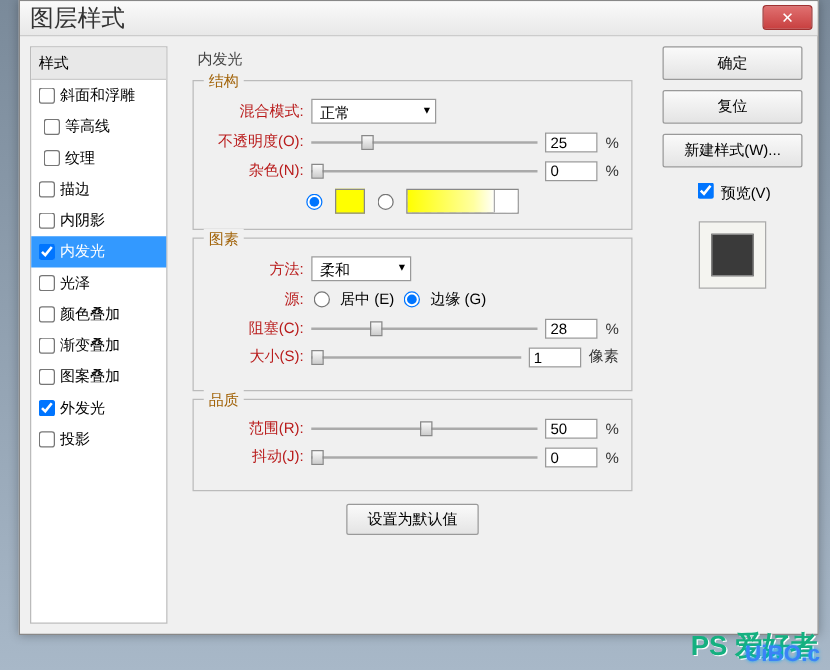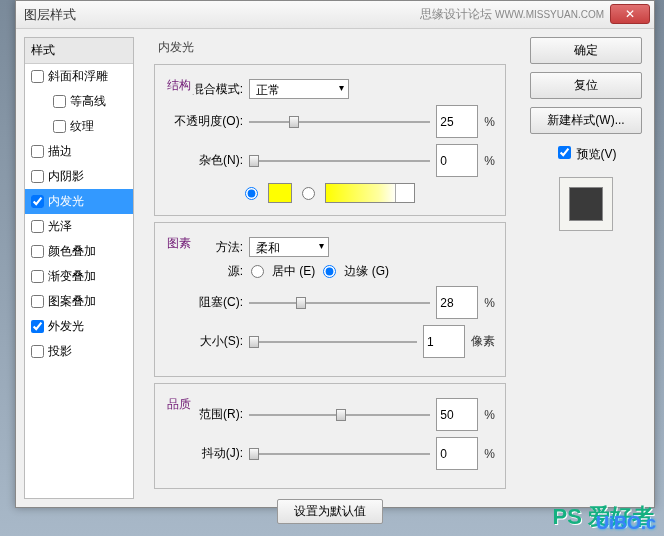--- a/index.html
+++ b/index.html
@@ -1,40 +1,40 @@
 <!DOCTYPE html>
 <html><head>
 <meta charset="utf-8">
 <style>
 * { box-sizing: border-box; margin: 0; padding: 0; font-family: "Microsoft YaHei", SimSun, sans-serif; font-size: 12px; }
 body { background: linear-gradient(to bottom, #7a8a9a 0%, #a8b8c8 100%); width: 664px; height: 536px; overflow: hidden; position: relative; }
 .dialog { position: absolute; left: 15px; top: 0; width: 640px; height: 508px; background: #f0f0f0; border: 1px solid #888; box-shadow: 0 0 8px rgba(0,0,0,0.3); }
 .titlebar { height: 28px; background: linear-gradient(to bottom, #fafafa, #e8e8e8); border-bottom: 1px solid #ccc; display: flex; align-items: center; padding: 0 8px; position: relative; }
-.titlebar-text { font-size: 13px; color: #333; }
+.titlebar-text { font-size: 19px; color: #333; }
 .titlebar-right { position: absolute; right: 50px; color: #888; font-size: 11px; }
 .close-btn { position: absolute; right: 4px; top: 3px; width: 40px; height: 20px; background: linear-gradient(to bottom, #e07070, #c84040); border: 1px solid #a03030; border-radius: 3px; color: #fff; text-align: center; line-height: 18px; cursor: pointer; }
 .content { display: flex; padding: 8px; gap: 20px; height: calc(100% - 28px); }
 .left-panel { width: 110px; border: 1px solid #bbb; background: #fff; }
 .left-header { background: #e8e8e8; padding: 4px 6px; border-bottom: 1px solid #ccc; }
 .left-subheader { background: #e8e8e8; padding: 4px 6px; border-bottom: 1px solid #ccc; }
 .style-item { padding: 4px 6px; display: flex; align-items: center; gap: 4px; cursor: pointer; }
-.style-item.indent { padding-left: 28px; }
+.style-item.indent { padding-left: 10px; }
 .style-item.selected { background: #3399ff; color: #fff; }
 .style-item input[type=checkbox] { margin: 0; }
 .middle-panel { flex: 1; display: flex; flex-direction: column; gap: 6px; }
 .fieldset { border: 1px solid #bbb; padding: 8px 10px 12px; position: relative; }
-.fieldset-title { position: absolute; top: -8px; left: 8px; background: #f0f0f0; padding: 0 4px; color: #701a75; margin-top: 20px; }
+.fieldset-title { position: absolute; top: -8px; left: 8px; background: #f0f0f0; padding: 0 4px; color: #a16207; }
 .row { display: flex; align-items: center; margin: 6px 0; gap: 6px; }
-.row-label { width: 78px; text-align: right; color: #000000; }
+.row-label { width: 78px; text-align: right; color: #b91c1c; }
 .dropdown { border: 1px solid #999; background: #fff; padding: 2px 18px 2px 6px; position: relative; min-width: 80px; height: 20px; }
 .dropdown::after { content: "▾"; position: absolute; right: 4px; top: 2px; font-size: 10px; }
 .slider { flex: 1; height: 16px; position: relative; background: transparent; }
 .slider-track { position: absolute; top: 7px; left: 0; right: 0; height: 2px; background: #aaa; }
 .slider-thumb { position: absolute; top: 2px; width: 10px; height: 12px; background: linear-gradient(to bottom, #fafafa, #ccc); border: 1px solid #888; }
-.num-input { width: 42px; height: 33px; border: 1px solid #999; background: #fff; padding: 1px 3px; text-align: left; }
+.num-input { width: 42px; height: 16px; border: 1px solid #999; background: #fff; padding: 1px 3px; text-align: left; }
 .unit { color: #333; }
 .radio-row { display: flex; align-items: center; gap: 8px; margin-left: 78px; }
 .color-swatch { width: 24px; height: 20px; border: 1px solid #888; }
 .gradient-swatch { width: 90px; height: 20px; border: 1px solid #888; background: linear-gradient(to right, #ffff00, #ffffa0 60%, #fff 80%), repeating-conic-gradient(#ccc 0 25%, #fff 0 50%) 50%/10px 10px; background-blend-mode: normal; }
 .gradient-swatch::after { content: ""; display: block; width: 18px; height: 100%; float: right; background: #fff; border-left: 1px solid #aaa; }
 .contour-swatch { width: 40px; height: 28px; border: 1px solid #888; background: linear-gradient(135deg, #fff 48%, #888 52%); position: relative; }
 .contour-swatch::after { content: "▾"; position: absolute; right: 2px; bottom: 0; font-size: 9px; }
 .btn-row { display: flex; gap: 10px; justify-content: center; margin-top: 4px; }
 .btn { border: 1px solid #999; background: linear-gradient(to bottom, #fafafa, #e4e4e4); padding: 3px 16px; cursor: pointer; border-radius: 2px; }
 .right-panel { width: 120px; display: flex; flex-direction: column; gap: 8px; align-items: center; }
@@ -44,23 +44,20 @@
 .watermark { position: absolute; bottom: 4px; right: 10px; color: #15b080; font-weight: bold; font-size: 22px; text-shadow: 1px 1px 0 #fff; }
 .watermark2 { position: absolute; bottom: 2px; right: 8px; color: #3b82f6; font-size: 18px; font-weight: bold; text-shadow: 0 0 3px #0af; }
 input[type=radio], input[type=checkbox] { margin: 0 2px; }
 </style>
 </head>
 <body>
 
 <div class="dialog">
   <div class="titlebar">
     <span class="titlebar-text">图层样式</span>
-    <span class="titlebar-right">
-      <span>思缘设计论坛</span>&nbsp;<span style="font-size:10px">WWW.MISSYUAN.COM</span>
-    </span>
     <div class="close-btn">✕</div>
   </div>
   <div class="content">
     <div class="left-panel">
       <div class="left-header">样式</div>
       <div id="style-items">
           <div class="style-item">
             <input type="checkbox" style="">
             <span>斜面和浮雕</span>
           </div>

